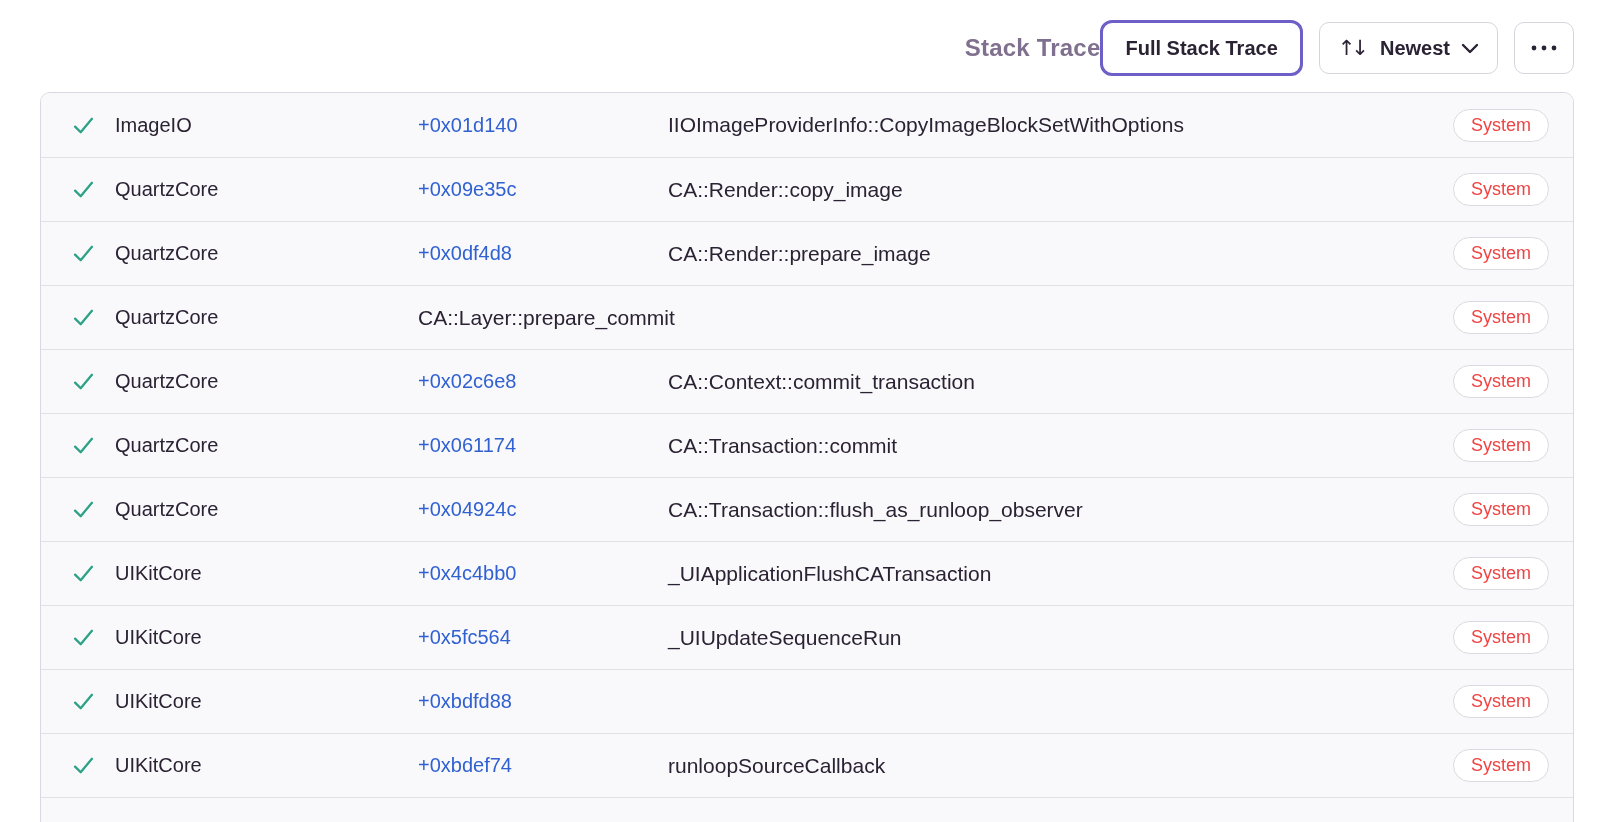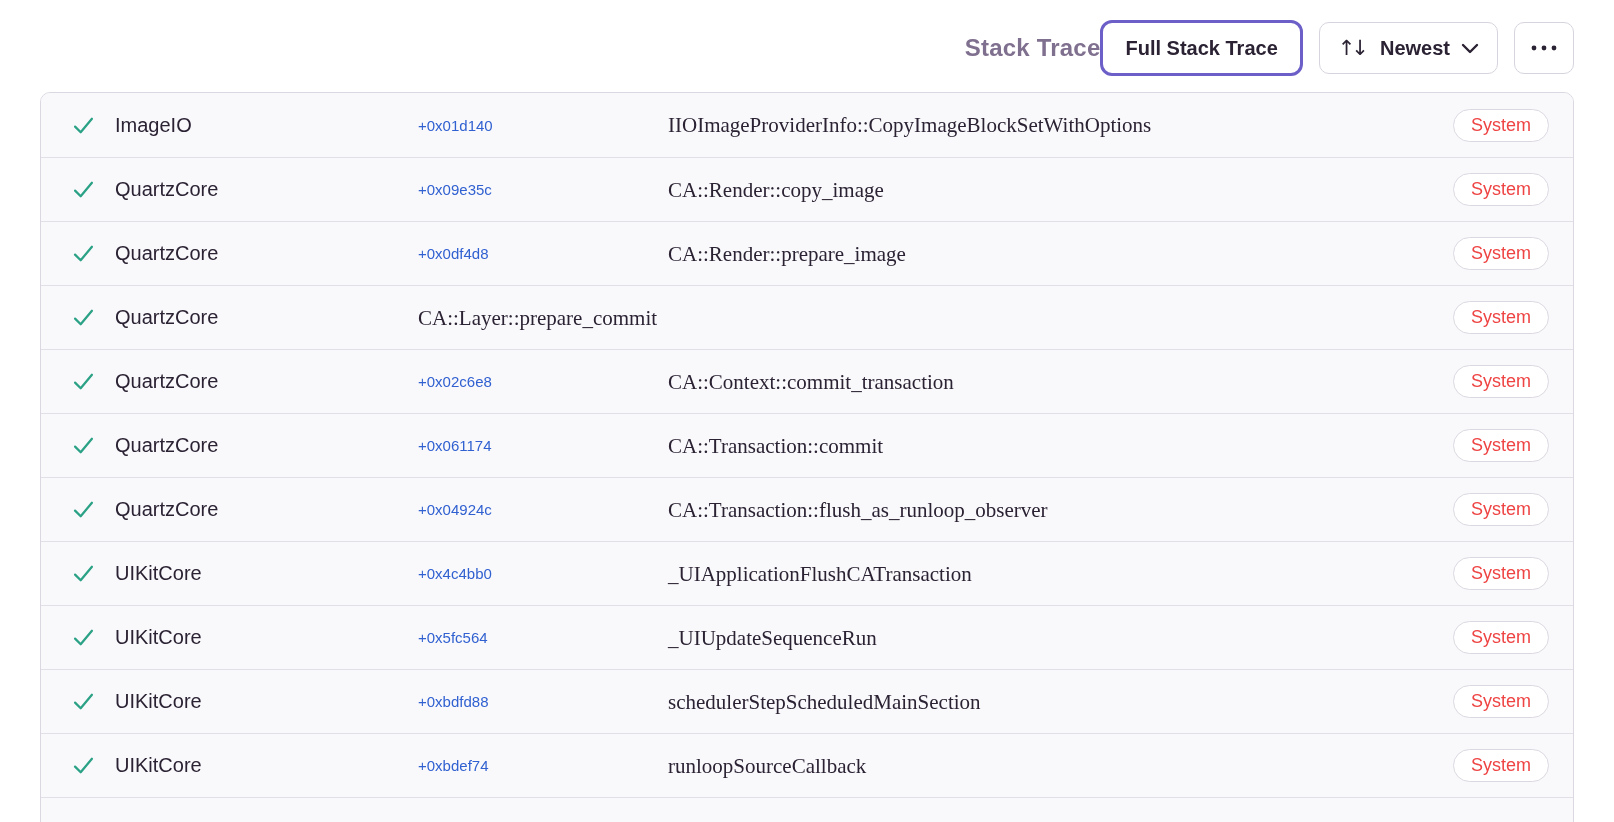--- a/index.html
+++ b/index.html
@@ -111,27 +111,27 @@
     align-items: center;
     flex-shrink: 0;
   }
   .col-module {
     width: 303px;
     font-size: 20px;
     flex-shrink: 0;
   }
   .col-address {
     width: 250px;
-    font-size: 15px;
+    font-size: 20px;
     color: #3161d1;
     flex-shrink: 0;
   }
   .col-function {
     width: 560px;
-    font-family: Liberation Serif, serif;
+    font-family: Liberation Sans, sans-serif;
     font-size: 21px;
     line-height: 30px;
     word-break: break-all;
     flex-shrink: 0;
   }
   .frame-badge {
     margin-left: auto;
     background: #ffffff;
     border: 1.5px solid #dcd8e1;
     border-radius: 20px;
@@ -280,21 +280,20 @@
     <span class="frame-badge">System</span>
   </div>
     <div class="frame-row">
     <span class="col-check">
       <svg width="27" height="27" viewBox="0 0 24 24">
         <path d="M4.5 13 L9.5 18 L19.5 6" fill="none" stroke="#2ba185" stroke-width="2" stroke-linecap="round" stroke-linejoin="round"></path>
       </svg>
     </span>
     <span class="col-module">UIKitCore</span>
     <span class="col-address">+0xbdfd88</span>
-    <span class="col-function">schedulerStepScheduledMainSection</span>
     <span class="frame-badge">System</span>
   </div>
     <div class="frame-row">
     <span class="col-check">
       <svg width="27" height="27" viewBox="0 0 24 24">
         <path d="M4.5 13 L9.5 18 L19.5 6" fill="none" stroke="#2ba185" stroke-width="2" stroke-linecap="round" stroke-linejoin="round"></path>
       </svg>
     </span>
     <span class="col-module">UIKitCore</span>
     <span class="col-address">+0xbdef74</span>

